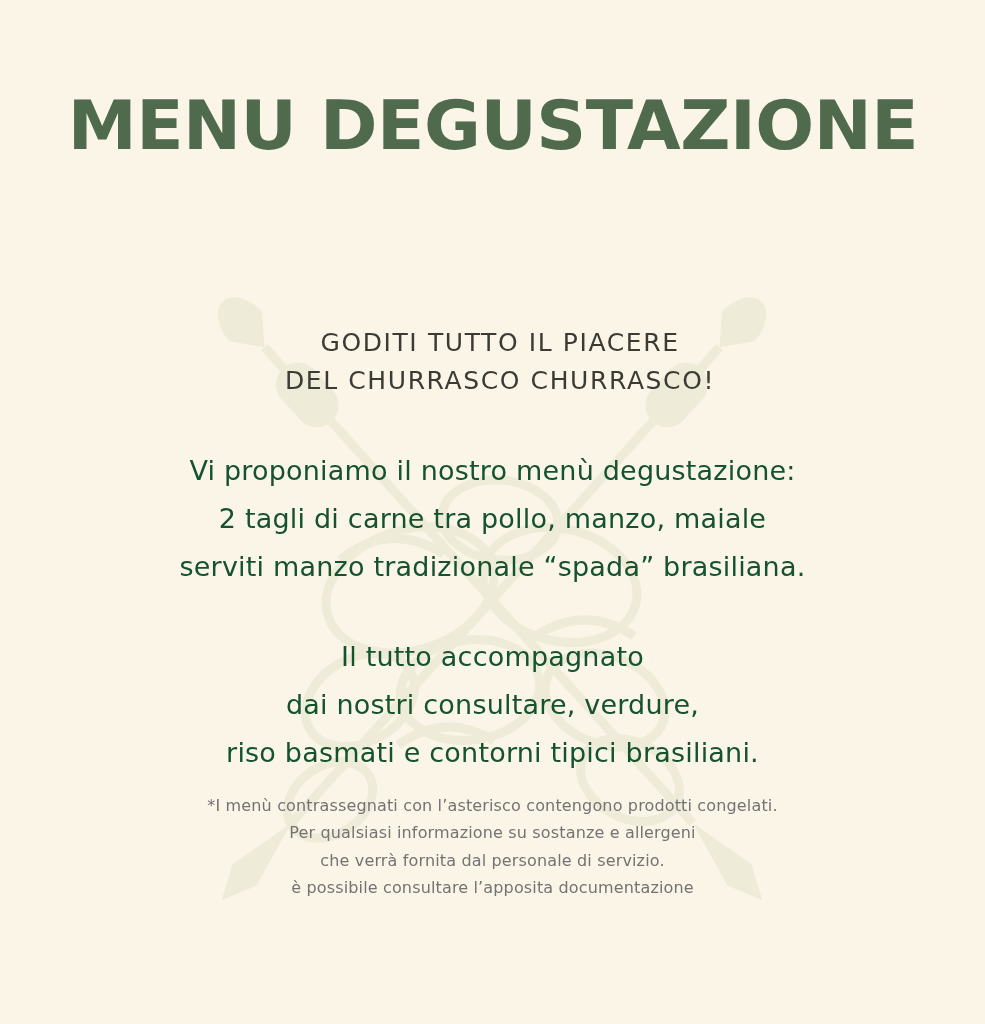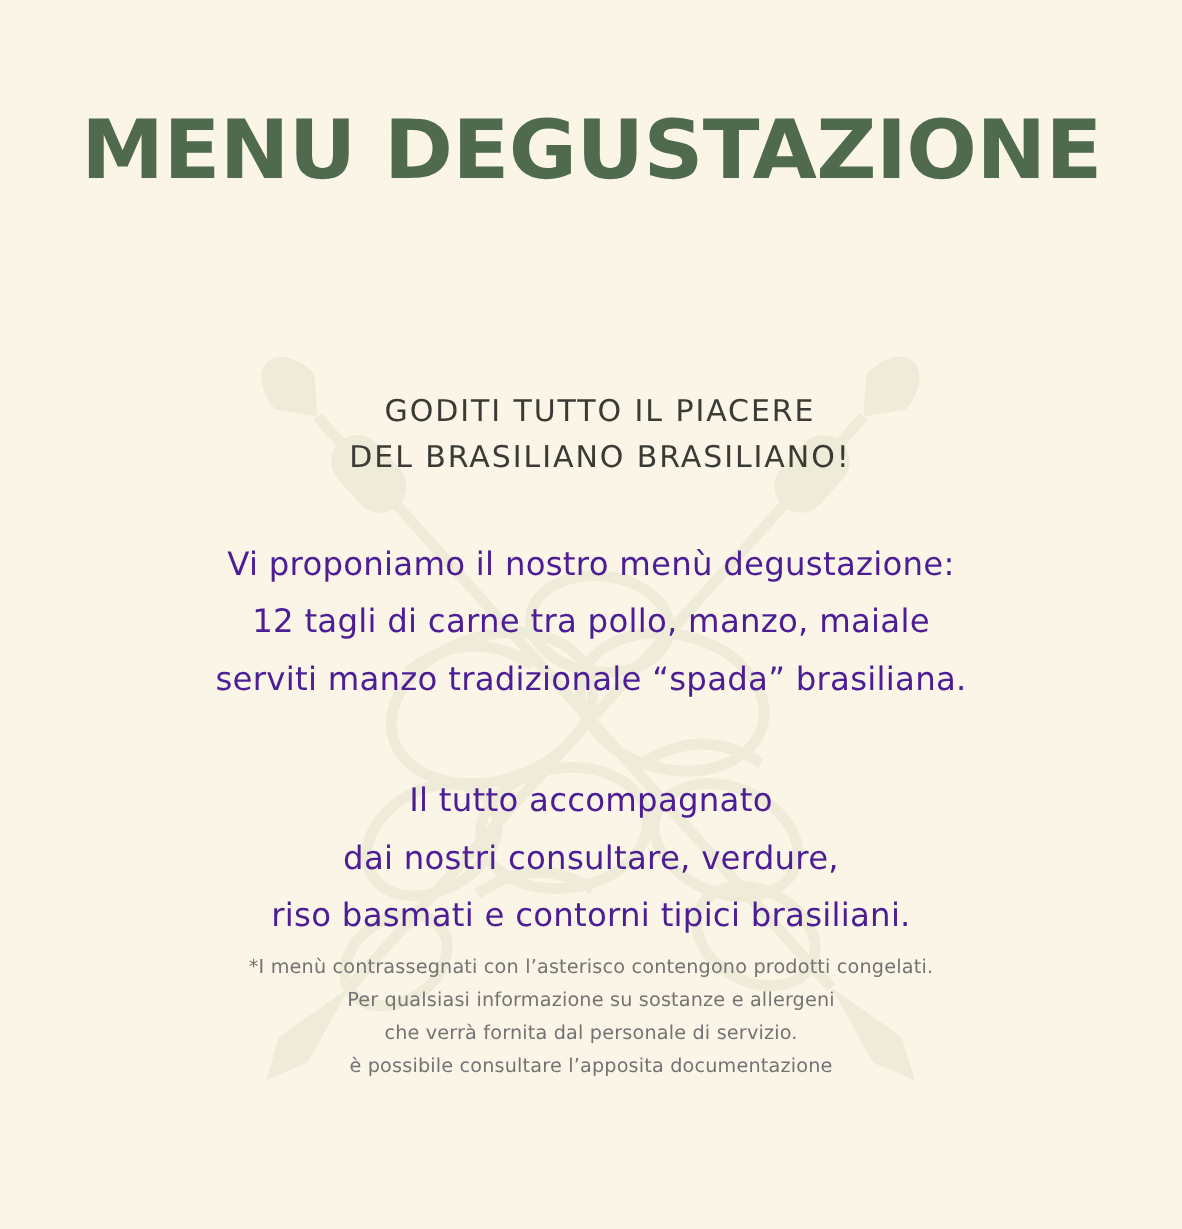--- a/index.html
+++ b/index.html
@@ -64,30 +64,30 @@
     line-height: 1.55;
     letter-spacing: 1.6px;
     font-weight: 400;
     margin-left: 15px;
   }
   .subtitle div { white-space: nowrap; }
 
   .body-block {
     margin-top: 46px;
     text-align: center;
-    color: #4c1d95;
+    color: #14532d;
     font-size: 27px;
     line-height: 1.78;
     letter-spacing: 0.2px;
     font-weight: 400;
   }
   .body-block div { white-space: nowrap; }
 
   .body-block.second {
-    margin-top: 53px;
+    margin-top: 42px;
   }
 
   .footnote {
     position: absolute;
     left: 0;
     right: 0;
     bottom: 18px;
     text-align: center;
     color: #737373;
     font-size: 16px;
@@ -131,26 +131,26 @@
       <path d="M398 745 q48 -34 96 -4"></path>
     </g>
   </svg>
 
   <div class="content">
 
     <h1 class="title">MENU DEGUSTAZIONE</h1>
 
     <div class="subtitle">
       <div>GODITI TUTTO IL PIACERE</div>
-      <div>DEL BRASILIANO BRASILIANO!</div>
+      <div>DEL CHURRASCO CHURRASCO!</div>
     </div>
 
     <div class="body-block first">
       <div>Vi proponiamo il nostro menù degustazione:</div>
-      <div>12 tagli di carne tra pollo, manzo, maiale</div>
+      <div>2 tagli di carne tra pollo, manzo, maiale</div>
       <div>serviti manzo tradizionale “spada” brasiliana.</div>
     </div>
 
     <div class="body-block second">
       <div>Il tutto accompagnato</div>
       <div>dai nostri consultare, verdure,</div>
       <div>riso basmati e contorni tipici brasiliani.</div>
     </div>
 
     <div class="footnote">

